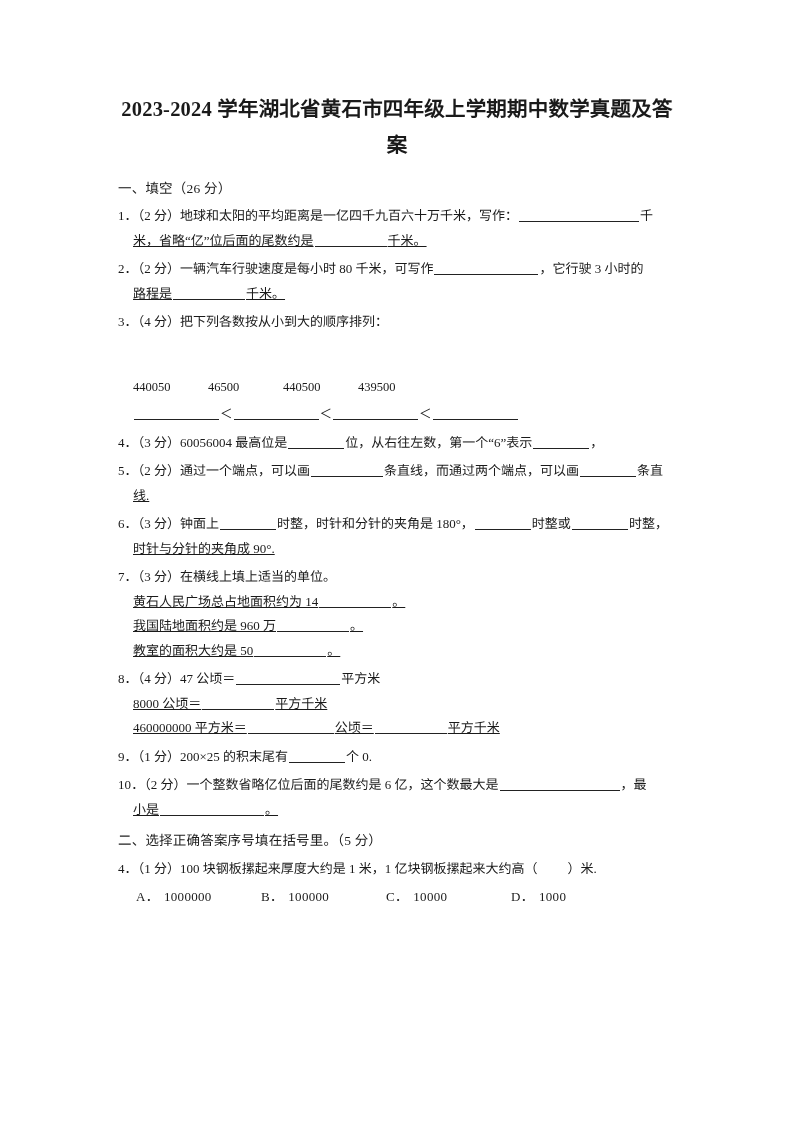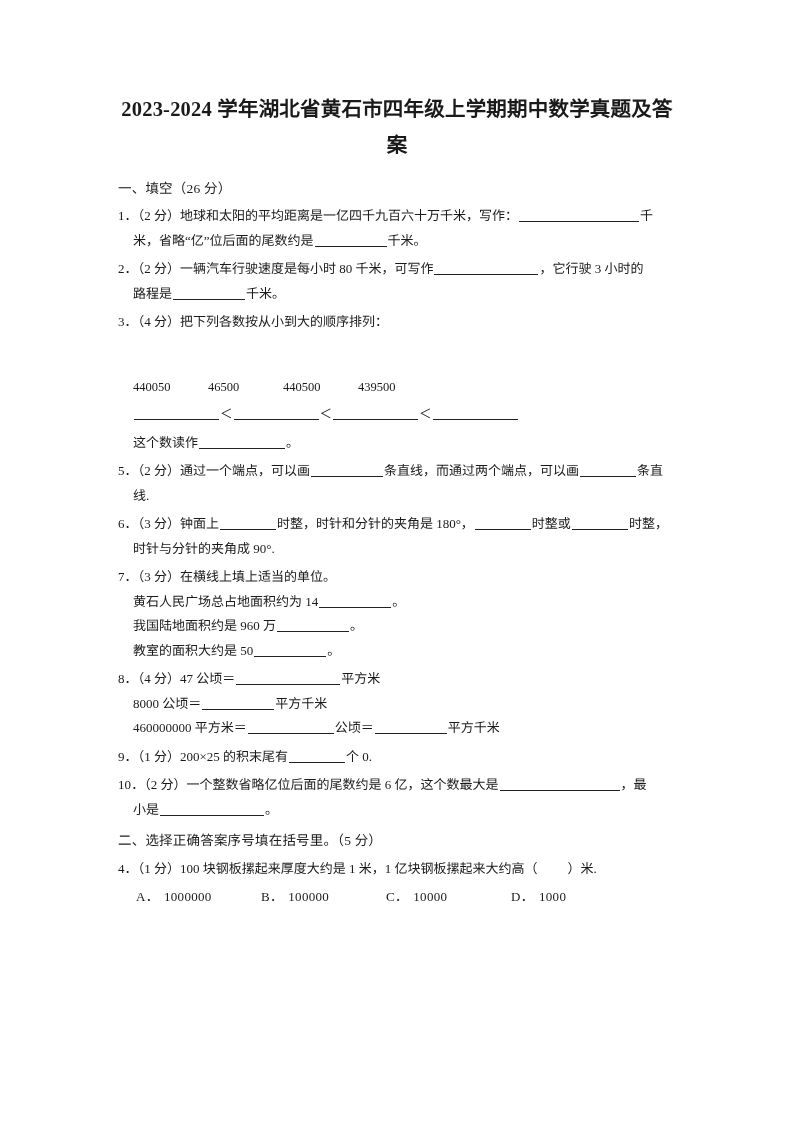--- a/index.html
+++ b/index.html
@@ -55,21 +55,21 @@
     font-size: 13px;
     line-height: 1.58;
     margin: 0 0 8px 0;
   }
   .q-line {
     display: block;
     white-space: nowrap;
     margin-bottom: 4px;
   }
   .q-line:last-child { margin-bottom: 0; }
-  .indent-1 { padding-left: 15px; }
+  .indent-1 { padding-left: 15px; text-decoration: underline; }
 
   .num { letter-spacing: 0.1px; }
 
   
   .blank {
     display: inline-block;
     border-bottom: 1px solid #222;
     height: 0.92em;
     vertical-align: -2px;
     margin: 0 1px;
@@ -157,22 +157,22 @@
       </span>
       <span class="num-row">
         <span class="cell">440050</span><span class="cell">46500</span><span class="cell">440500</span><span class="cell">439500</span>
       </span>
       <span class="cmp-row">
         <span class="blank"></span><span class="cmp-sign">＜</span><span class="blank"></span><span class="cmp-sign">＜</span><span class="blank"></span><span class="cmp-sign">＜</span><span class="blank"></span>
       </span>
     </div>
 
     <div class="q">
-      <span class="q-line indent-1">
-        <span>这个数读作</span><span class="blank b-l"></span><span>。</span>
+      <span class="q-line">
+        <span class="num">4</span><span>．</span><span>（3 分）</span><span>60056004 最高位是</span><span class="blank b-s"></span><span>位，从右往左数，第一个“6”表示</span><span class="blank b-s"></span><span>，</span>
       </span>
     </div>
 
     <div class="q">
       <span class="q-line">
         <span class="num">5</span><span>．</span><span>（2 分）</span><span>通过一个端点，可以画</span><span class="blank b-m"></span><span>条直线，而通过两个端点，可以画</span><span class="blank b-s"></span><span>条直</span>
       </span>
       <span class="q-line indent-1">
         <span>线.</span>
       </span>

